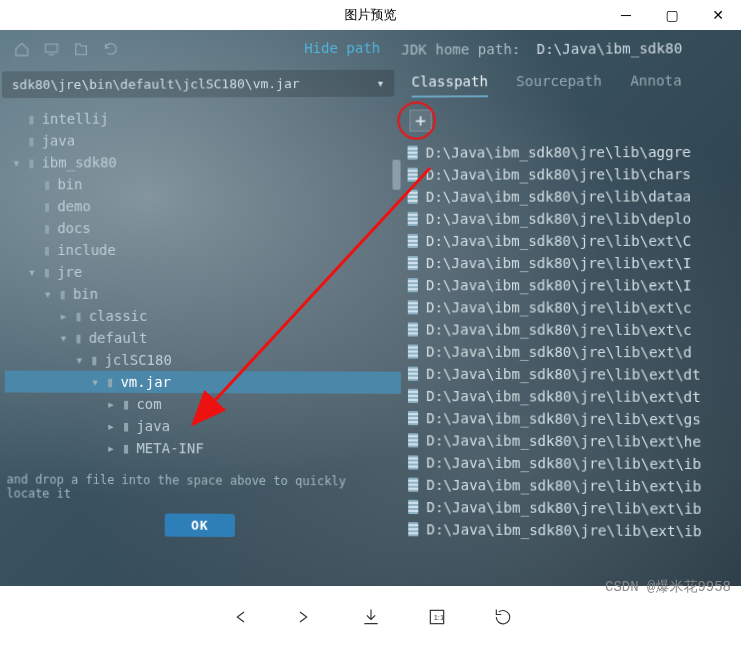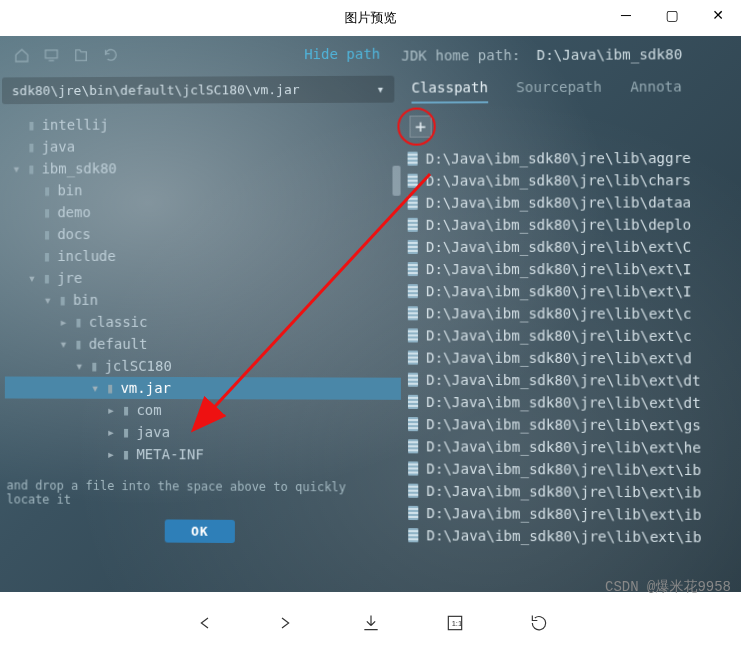--- a/index.html
+++ b/index.html
@@ -1,17 +1,17 @@
 <!DOCTYPE html>
 <html><head>
 <meta charset="utf-8">
 <style>
   * { box-sizing: border-box; margin: 0; padding: 0; }
   html, body { width: 741px; height: 648px; font-family: "Segoe UI", sans-serif; background: #fff; overflow: hidden; }
-  .titlebar { height: 36px; display: flex; align-items: center; position: relative; background: #fff; }
+  .titlebar { height: 30px; display: flex; align-items: center; position: relative; background: #fff; }
   .titlebar .title { position: absolute; left: 50%; transform: translateX(-50%); font-size: 13px; color: #000; }
   .winbtns { position: absolute; right: 0; top: 0; display: flex; }
   .winbtn { width: 46px; height: 30px; display: flex; align-items: center; justify-content: center; color: #000; font-size: 14px; cursor: pointer; }
   .photo { position: relative; width: 741px; height: 556px; background: linear-gradient(135deg, #4a6a78 0%, #3a5260 40%, #263842 100%); overflow: hidden; }
   .haze { position: absolute; inset: 0; background: radial-gradient(ellipse at 20% 30%, rgba(255,255,255,0.35), transparent 55%), radial-gradient(ellipse at 65% 75%, rgba(255,255,255,0.15), transparent 60%); pointer-events:none; }
   .ide { position: absolute; inset: 0; font-family: "Consolas","Menlo",monospace; font-size: 14px; color: #c8d4da; transform: perspective(1400px) rotateY(-2deg) rotateX(1deg); transform-origin: 30% 40%; }
   .ide-left { position: absolute; left: 0; top: 0; width: 400px; height: 100%; }
   .ide-right { position: absolute; right: 0; top: 0; width: 340px; height: 100%; }
   .toolbar { display:flex; align-items:center; gap:14px; padding:10px 12px; color:#8ea6b0; }
   .toolbar svg { width:16px; height:16px; fill:none; stroke:#8ea6b0; stroke-width:2; }
@@ -31,21 +31,21 @@
   .tabs { display:flex; gap:28px; padding:6px 10px 0; color:#93a8b1; font-size:14px; }
   .tabs .tab.active { color:#e4eef3; border-bottom:2px solid #6aa5c4; padding-bottom:6px; }
   .add-row { position:relative; padding:12px 8px 8px; }
   .add-btn { width:22px;height:22px;display:flex;align-items:center;justify-content:center;background:rgba(255,255,255,0.08);color:#e4eef3;font-size:18px;line-height:1;border:1px solid rgba(255,255,255,0.2);}
   .add-circle{position:absolute;left:-4px;top:4px;width:38px;height:38px;border:2px solid #e11;border-radius:50%;pointer-events:none;}
   .cp-list{padding:2px 0 0 6px;font-size:14px;line-height:22px;color:#d2dee4;white-space:nowrap;overflow:hidden;}
   .cp-list .r{display:flex;align-items:center;gap:8px;}
   .cp-list .jar{width:10px;height:14px;background:repeating-linear-gradient(#8fb3c6,#8fb3c6 2px,#cfe1ea 2px,#cfe1ea 4px);display:inline-block;border-radius:1px;flex:0 0 auto;}
   .scroll-ind { position:absolute; left:392px; top:130px; width:8px; height:30px; background:#cfe1ea; border-radius:2px; opacity:.4;}
   .arrow{position:absolute;pointer-events:none;}
-  .bottombar{height:62px;display:flex;align-items:center;justify-content:center;gap:64px;background:#fff;position:relative;}
+  .bottombar{height:62px;display:flex;align-items:center;justify-content:center;gap:46px;background:#fff;position:relative;}
   .bottombar .ic{width:20px;height:20px;stroke:#333;stroke-width:1.4;fill:none;cursor:pointer;}
   .watermark{position:absolute;right:10px;bottom:52px;color:#888;font-size:14px;font-family:Liberation Mono, monospace;}
   .d0{padding-left:6px}.d1{padding-left:22px}.d2{padding-left:38px}.d3{padding-left:54px}.d4{padding-left:70px}.d5{padding-left:86px}.d6{padding-left:102px}
 </style>
 </head>
 <body>
 
 <div class="titlebar">
   <span class="title">图片预览</span>
   <div class="winbtns">

